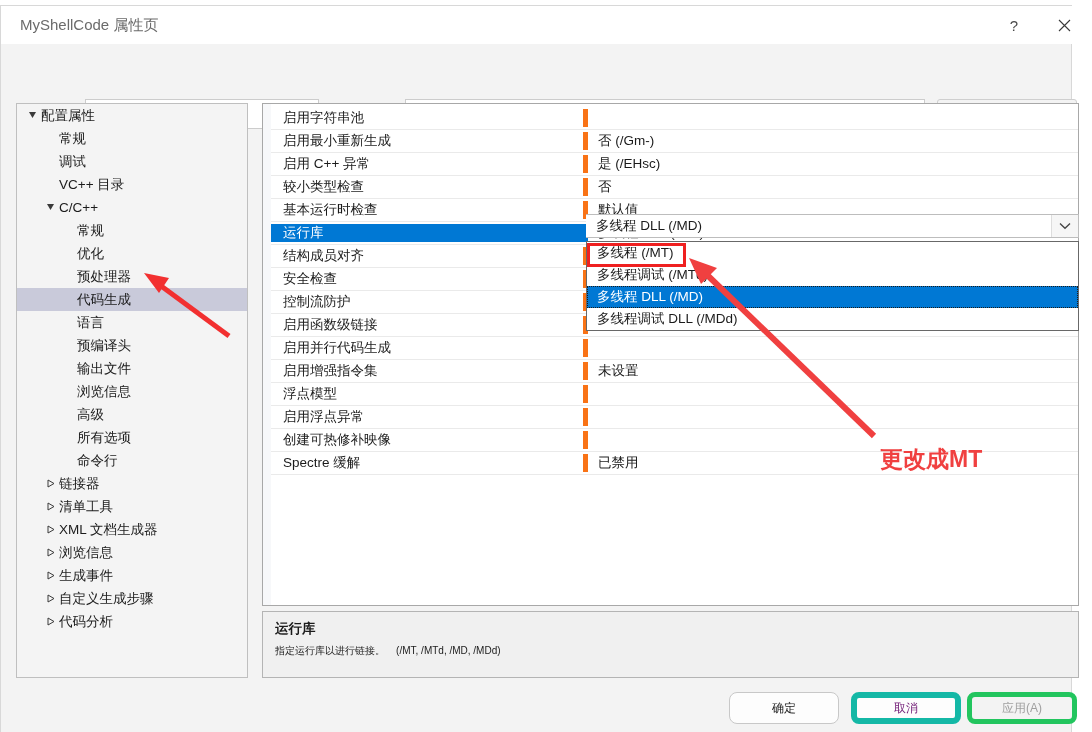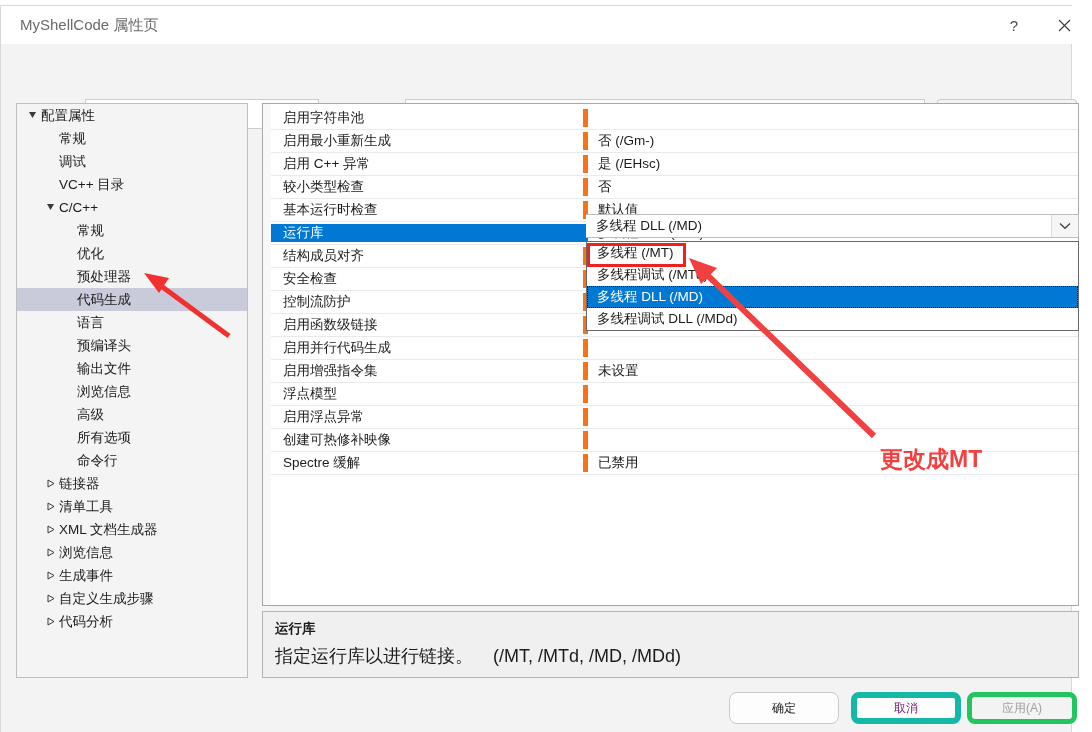--- a/index.html
+++ b/index.html
@@ -269,21 +269,21 @@
     box-sizing: border-box;
     padding: 8px 12px;
   }
   #description-title {
     font-size: 13.5px;
     font-weight: bold;
     color: #1b1b1b;
     margin-bottom: 6px;
   }
   #description-body {
-    font-size: 18px;
+    font-size: 10px;
     color: #1b1b1b;
     white-space: pre;
   }
 
   
   .footer-btn {
     position: absolute;
     top: 686px;
     width: 110px; height: 32px;
     border-radius: 8px;

